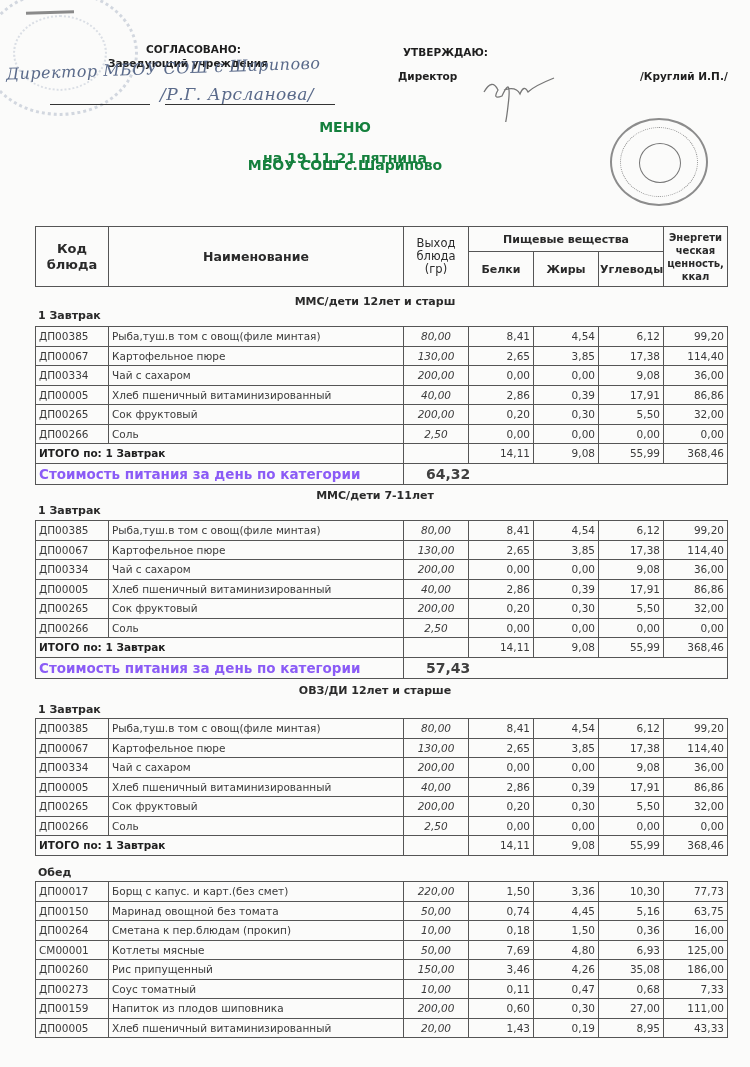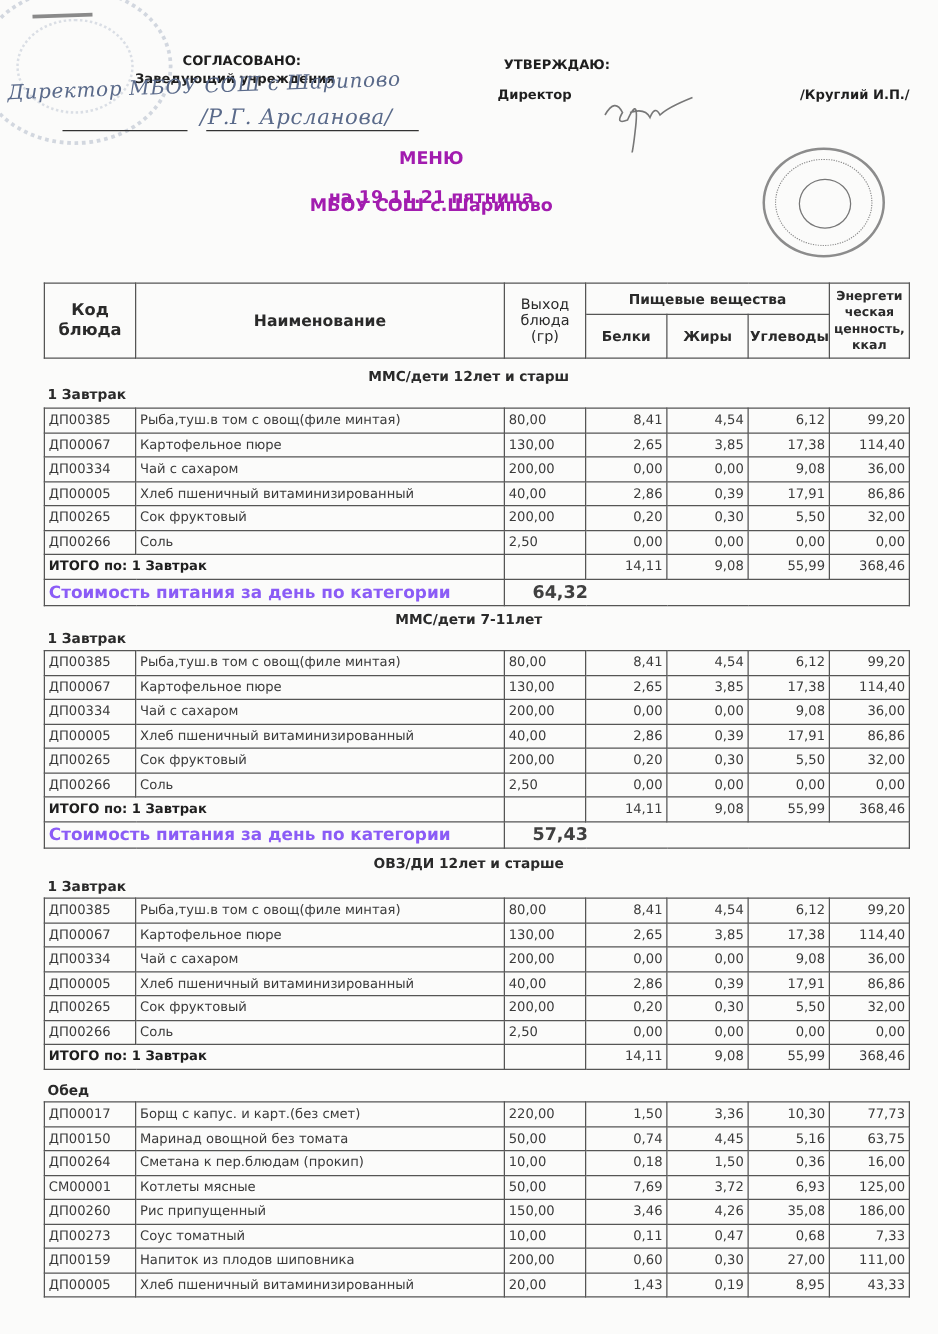--- a/index.html
+++ b/index.html
@@ -19,26 +19,26 @@
   .dash-mark { left:26px; top:11px; width:48px; height:3px; background:#8a8a8a; transform:rotate(-2deg); }
   .hdr-bold { font-weight:bold; font-size:10.5px; color:#1e1e1e; }
   .hand { font-family:"DejaVu Serif", serif; font-style:italic; color:#5a6a8a; font-size:16px; letter-spacing:.5px; }
   .sig-line { height:1px; background:#333; }
   .stamp-right {
     left:610px; top:118px; width:98px; height:88px; border-radius:50%;
     border:2px solid #8c8c8c; box-sizing:border-box;
   }
   .stamp-right .ring2 { position:absolute; left:8px; top:7px; right:8px; bottom:7px; border-radius:50%; border:1.5px dotted #8c8c8c; }
   .stamp-right .core { position:absolute; left:27px; top:23px; width:40px; height:38px; border-radius:50%; border:1.5px solid #777; }
-  .title { left:0; width:690px; text-align:center; font-weight:bold; font-size:14px; color:#a21caf; }
+  .title { left:0; width:690px; text-align:center; font-weight:bold; font-size:14px; color:#15803d; }
 
   table.grid { border-collapse:collapse; position:absolute; left:35px; width:692px; table-layout:fixed; }
   table.grid td, table.grid th { border:1px solid #555; padding:0 3px; height:18.5px; font-size:10.5px; color:#3a3a3a; white-space:nowrap; overflow:hidden; }
   table.grid td.num { text-align:right; }
-  table.grid td.yield { text-align:left; }
+  table.grid td.yield { text-align:center;font-style:italic; }
   table.grid td.total-label { font-weight:bold; color:#1e1e1e;margin-left:41px; }
   table.grid td.cost-label { font-weight:bold; font-size:13.5px; color:#8b5cf6; height:20px; }
   table.grid td.cost-val { font-weight:bold; font-size:14px; color:#404040; padding-left:22px; }
   table.head { border-collapse:collapse; position:absolute; left:35px; top:226px; width:692px; table-layout:fixed; }
   table.head th { border:1px solid #555; font-size:11px; color:#2a2a2a; font-weight:bold; line-height:13px; }
   .section-title { left:0; width:750px; text-align:center; font-size:11px; font-weight:bold; color:#2a2a2a; }
   .meal-label { left:38px; font-size:11px; font-weight:bold; color:#2a2a2a; }
 </style>
 </head>
 <body>
@@ -374,21 +374,21 @@
         <td class="num">0,18</td>
         <td class="num">1,50</td>
         <td class="num">0,36</td>
         <td class="num">16,00</td>
       </tr>
     <tr>
         <td>СМ00001</td>
         <td>Котлеты мясные</td>
         <td class="yield">50,00</td>
         <td class="num">7,69</td>
-        <td class="num">3,72</td>
+        <td class="num">4,80</td>
         <td class="num">6,93</td>
         <td class="num">125,00</td>
       </tr>
     <tr>
         <td>ДП00260</td>
         <td>Рис припущенный</td>
         <td class="yield">150,00</td>
         <td class="num">3,46</td>
         <td class="num">4,26</td>
         <td class="num">35,08</td>

